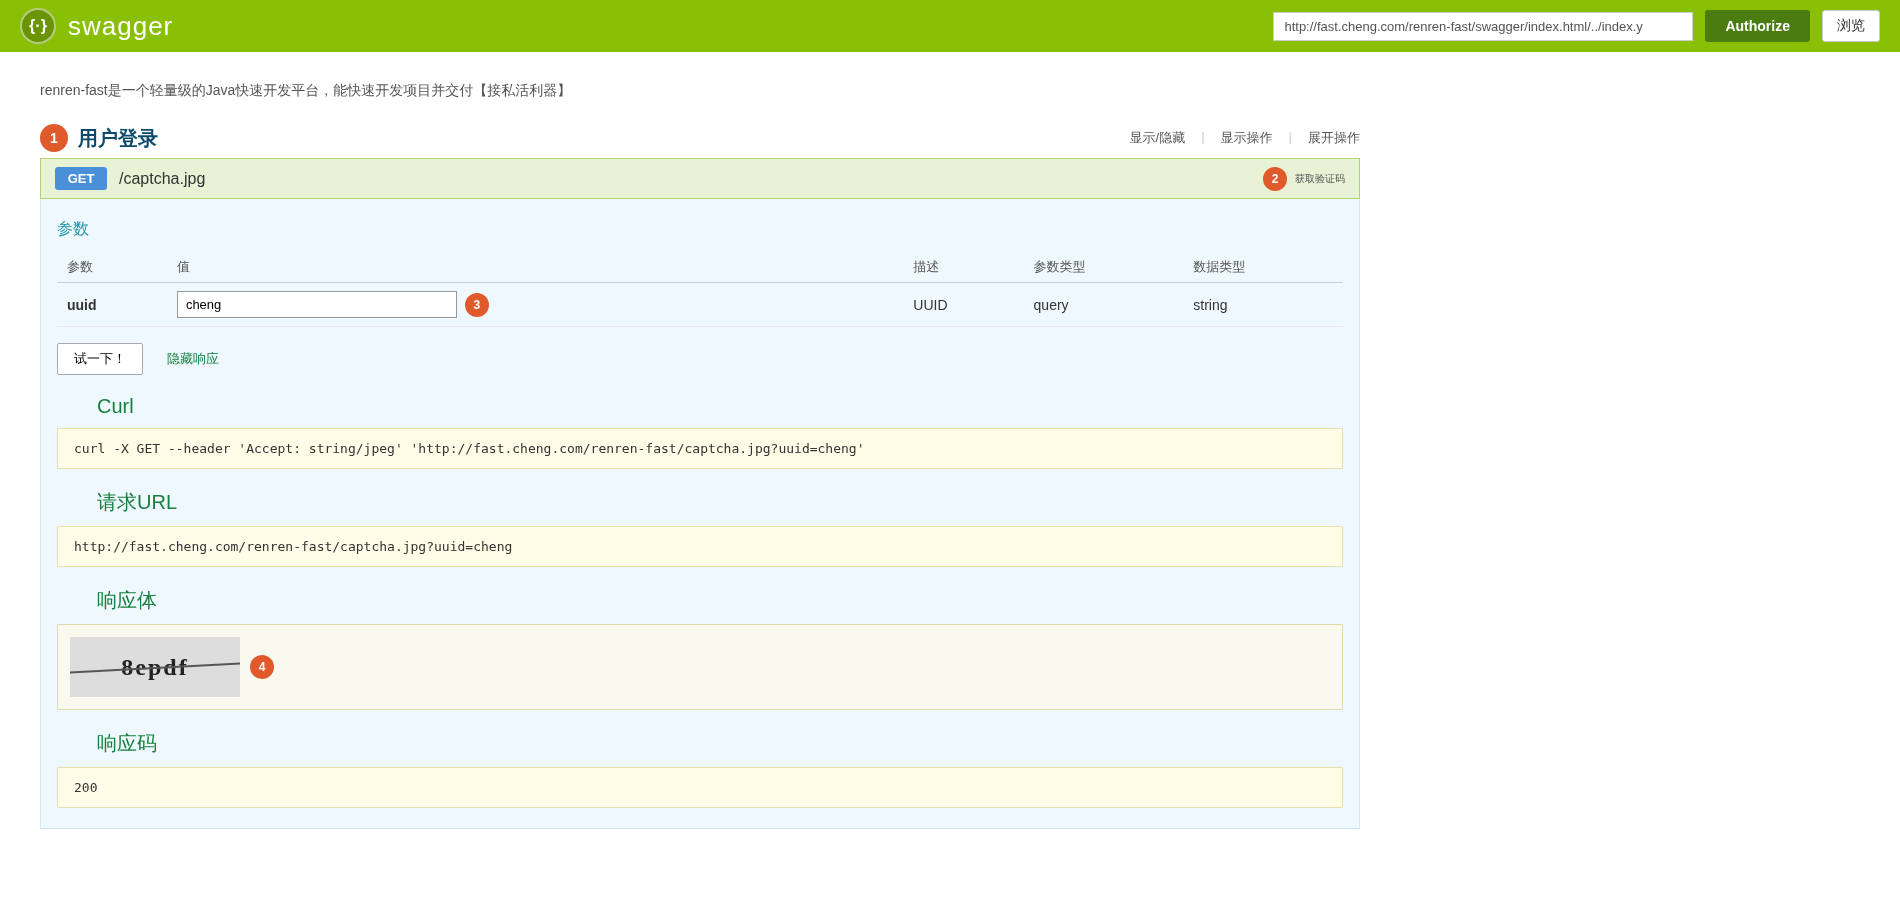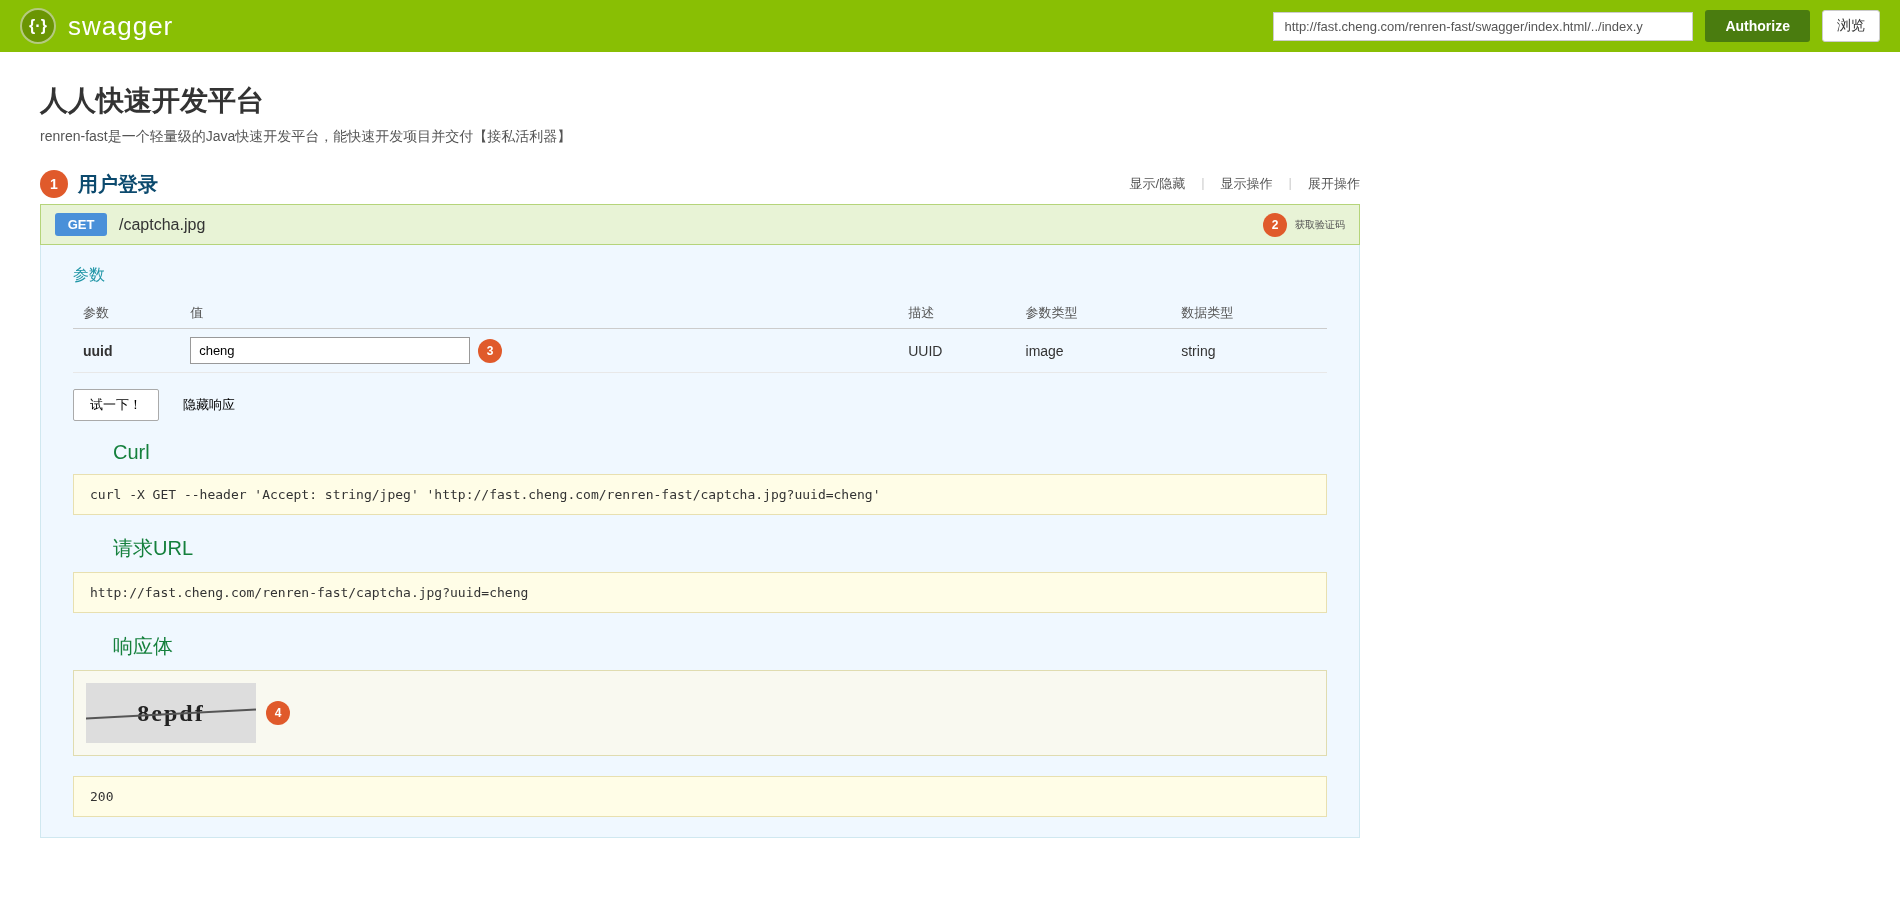--- a/index.html
+++ b/index.html
@@ -159,21 +159,21 @@
     .endpoint-label-text {
       font-size: 10px;
       color: #555;
     }
 
     
     .expanded-panel {
       border: 1px solid #d0e8f0;
       border-top: none;
       background: #f0f8ff;
-      padding: 20px 32px;
+      padding: 20px 16px;
     }
 
     .params-section-title {
       font-size: 16px;
       color: #2196a7;
       margin-bottom: 12px;
     }
 
     
     .params-table {
@@ -208,21 +208,21 @@
     .try-btn {
       background: #fff;
       border: 1px solid #aaa;
       padding: 6px 16px;
       font-size: 13px;
       cursor: pointer;
       margin-right: 20px;
       border-radius: 2px;
     }
     .hide-link {
-      color: #000000;
+      color: #15803d;
       font-size: 13px;
       cursor: pointer;
       text-decoration: none;
     }
 
     
     .sub-section { margin-top: 20px; }
     .sub-section-title {
       font-size: 20px;
       color: #15803d;
@@ -283,21 +283,20 @@
   </div>
   <span class="brand-name">swagger</span>
   <div class="spacer"></div>
   <input class="url-bar" type="text" value="http://fast.cheng.com/renren-fast/swagger/index.html/../index.y" style="">
   <button class="authorize-btn">Authorize</button>
   <button class="browse-btn">浏览</button>
 </div>
 
 <div id="main">
 
-  <div class="page-title">人人快速开发平台</div>
   <div class="page-desc">renren-fast是一个轻量级的Java快速开发平台，能快速开发项目并交付【接私活利器】</div>
 
   <div class="section">
     <div class="section-header">
       <div class="section-title-wrap">
         <div class="badge-number">1</div>
         <span class="section-title">用户登录</span>
       </div>
       <div class="section-actions">
         <span>显示/隐藏</span>
@@ -333,21 +332,21 @@
         <tbody>
           <tr>
             <td class="param-name">uuid</td>
             <td>
               <div class="param-input-wrap">
                 <input class="param-input" type="text" value="cheng" style="">
                 <div class="badge-number-sm">3</div>
               </div>
             </td>
             <td>UUID</td>
-            <td>image</td>
+            <td>query</td>
             <td>string</td>
           </tr>
         </tbody>
       </table>
 
       <div style="margin-bottom:16px;">
         <button class="try-btn">试一下！</button>
         <a class="hide-link">隐藏响应</a>
       </div>
 
@@ -365,18 +364,19 @@
         <div class="sub-section-title">响应体</div>
         <div class="response-body-area">
           <div class="captcha-img-placeholder">
             <span>8epdf</span>
           </div>
           <div class="badge-number-sm">4</div>
         </div>
       </div>
 
       <div class="sub-section">
+        <div class="sub-section-title">响应码</div>
         <div class="code-block">200</div>
       </div>
 
     </div>
   </div>
 </div>
 
 </body></html>

